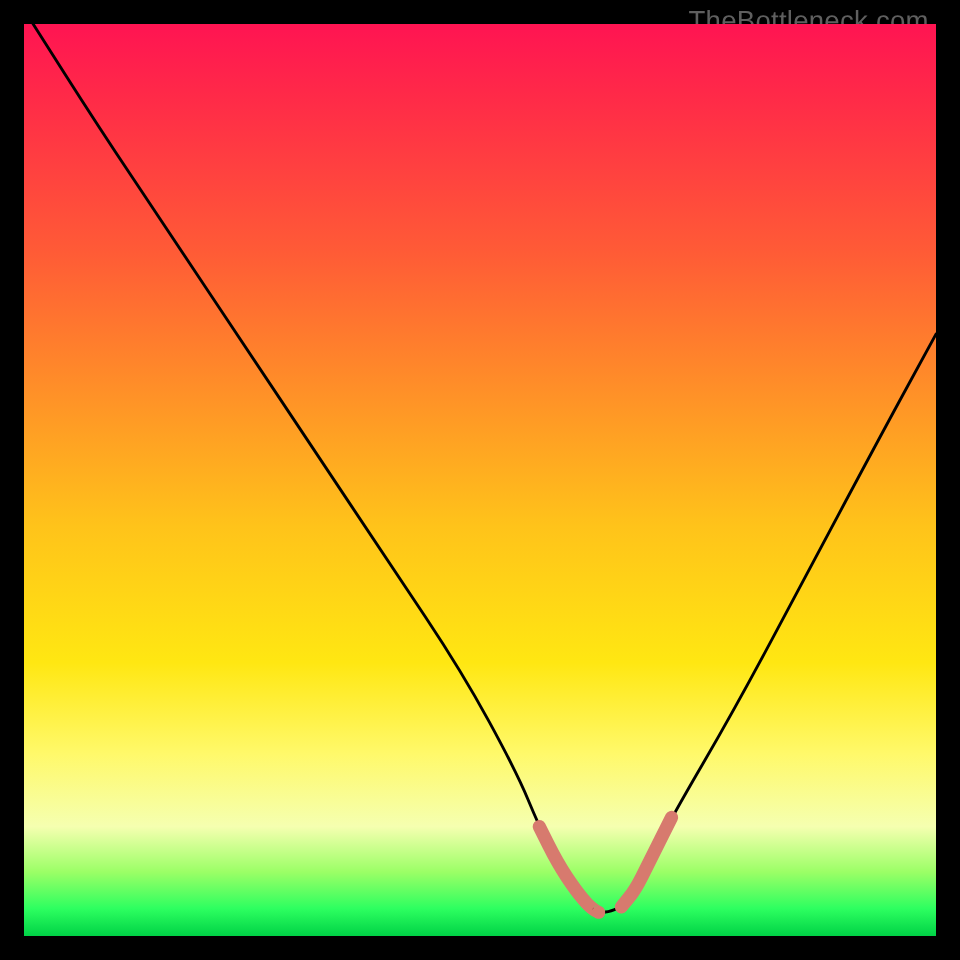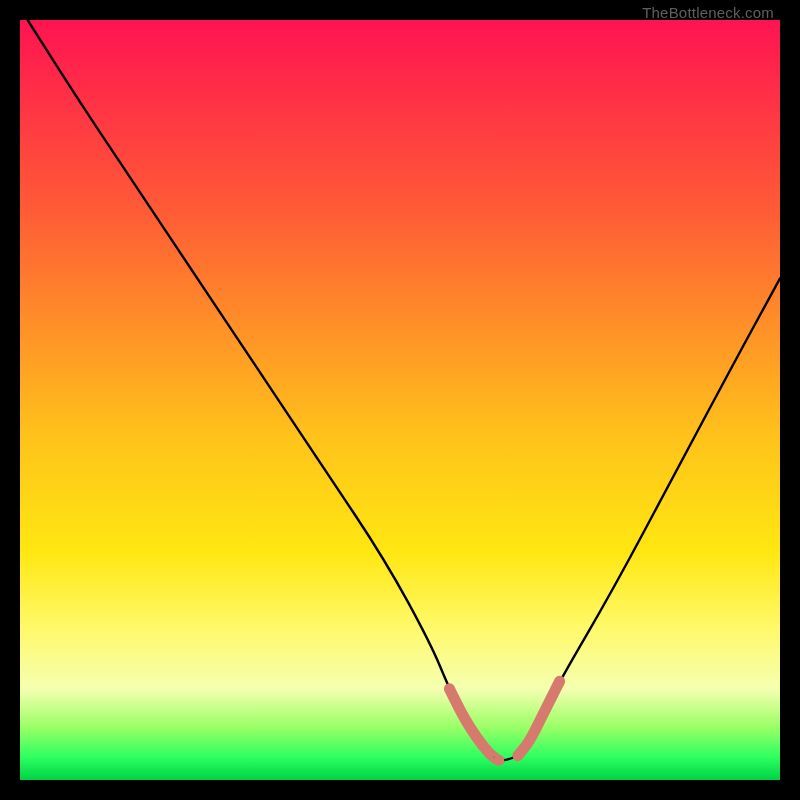--- a/index.html
+++ b/index.html
@@ -37,21 +37,21 @@
       #9bff66 93%,
       #2dff60 97%,
       #00d246 100%
     );
   }
   .watermark {
     position: absolute;
     top: 4px;
     right: 26px;
     color: #5f5f5f;
-    font-size: 15px;
+    font-size: 23px;
     font-weight: 500;
     letter-spacing: 0.2px;
     user-select: none;
   }
   svg.curve {
     position: absolute;
     left: 0;
     top: 0;
     width: 760px;
     height: 760px;

